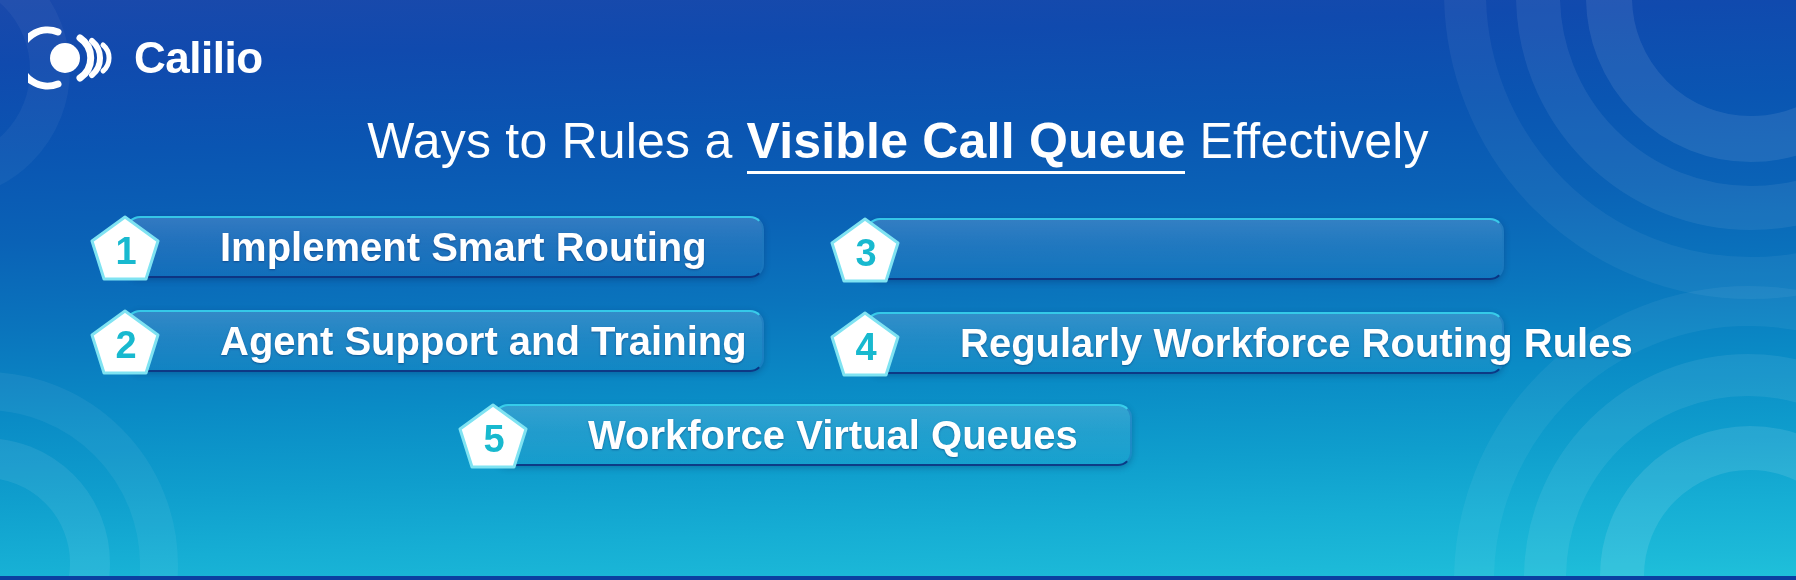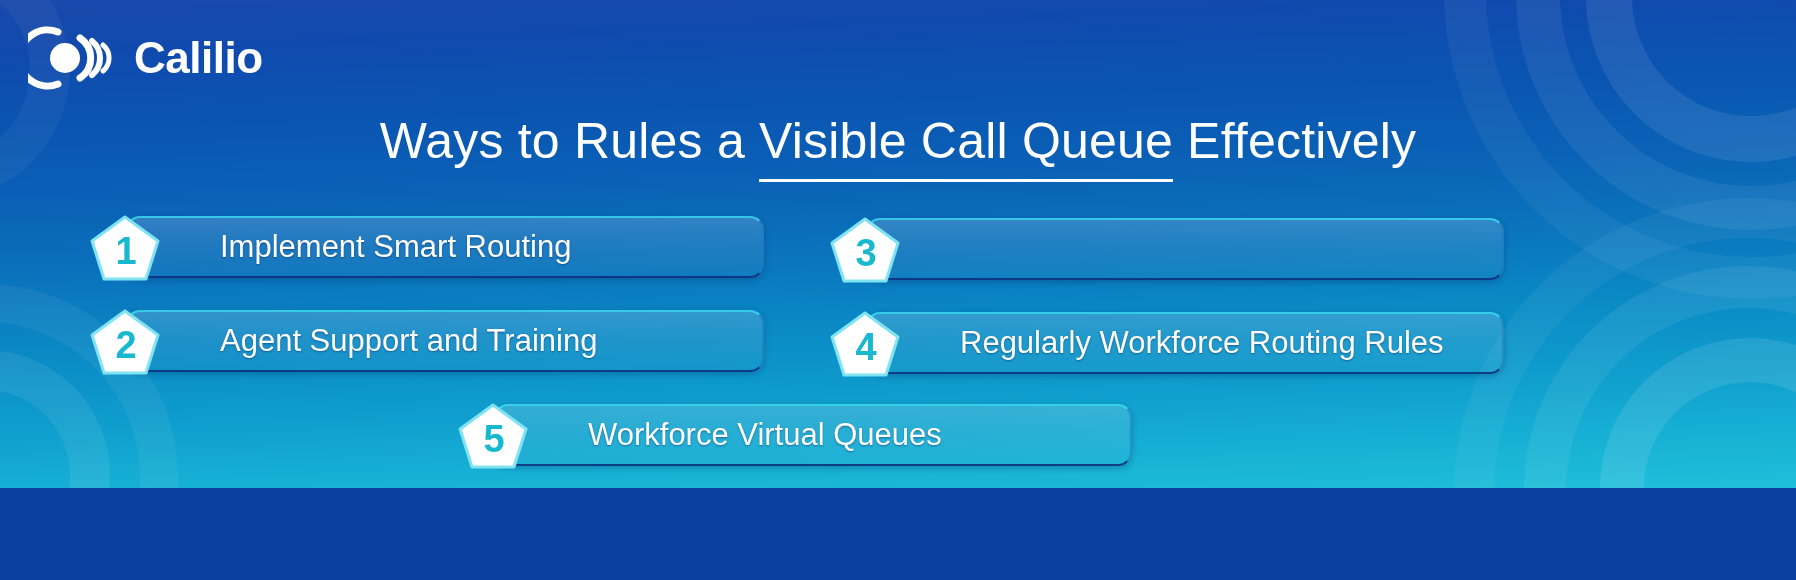--- a/index.html
+++ b/index.html
@@ -1,20 +1,20 @@
 <!DOCTYPE html>
 <html><head>
 <meta charset="utf-8">
 <style>
   * { margin:0; padding:0; box-sizing:border-box; }
   html,body { background:#0b3fa0; }
 
   .banner{
     position:relative;
-    width:1796px; height:488px;
+    width:1796px; height:576px;
     overflow:hidden;
     font-family:"Liberation Sans","DejaVu Sans",sans-serif;
     background:
       linear-gradient(178deg,
         #1a49ab 0%,
         #104aae 10%,
         #0a55b2 24%,
         #0a62b6 38%,
         #0a75bd 52%,
         #0a8cc6 66%,
@@ -63,23 +63,23 @@
   .title{
     position:absolute; top:112px; left:0; right:0;
     text-align:center;
     color:#ffffff;
     font-size:50px;
     font-weight:normal;
     letter-spacing:0.2px;
     white-space:nowrap;
   }
   .title .em{
-    font-weight:normal;
+    font-weight:bold;
     border-bottom:3px solid #ffffff;
-    padding-bottom:10px;
+    padding-bottom:2px;
   }
 
   
   .cards{ position:absolute; inset:0; }
 
   .card{
     position:absolute;
     height:62px;
     display:flex; align-items:center;
     border-radius:14px;
@@ -87,22 +87,22 @@
                  rgba(255,255,255,0.17) 0%,
                  rgba(255,255,255,0.09) 45%,
                  rgba(255,255,255,0.03) 100%);
     border:2px solid rgba(60,215,240,0.85);
     border-bottom-color:rgba(8,40,120,0.85);
     border-right-color:rgba(30,120,190,0.55);
     box-shadow:0 2px 6px rgba(3,25,80,0.28);
   }
   .card-label{
     color:#ffffff;
-    font-size:31px;
-    font-weight:normal;
+    font-size:40px;
+    font-weight:bold;
     white-space:nowrap;
     margin-left:92px;
     text-shadow:0 1px 2px rgba(4,30,90,0.45);
   }
 
   
   .badge{
     position:absolute;
     left:-38px; top:-4px;
     width:74px; height:72px;

